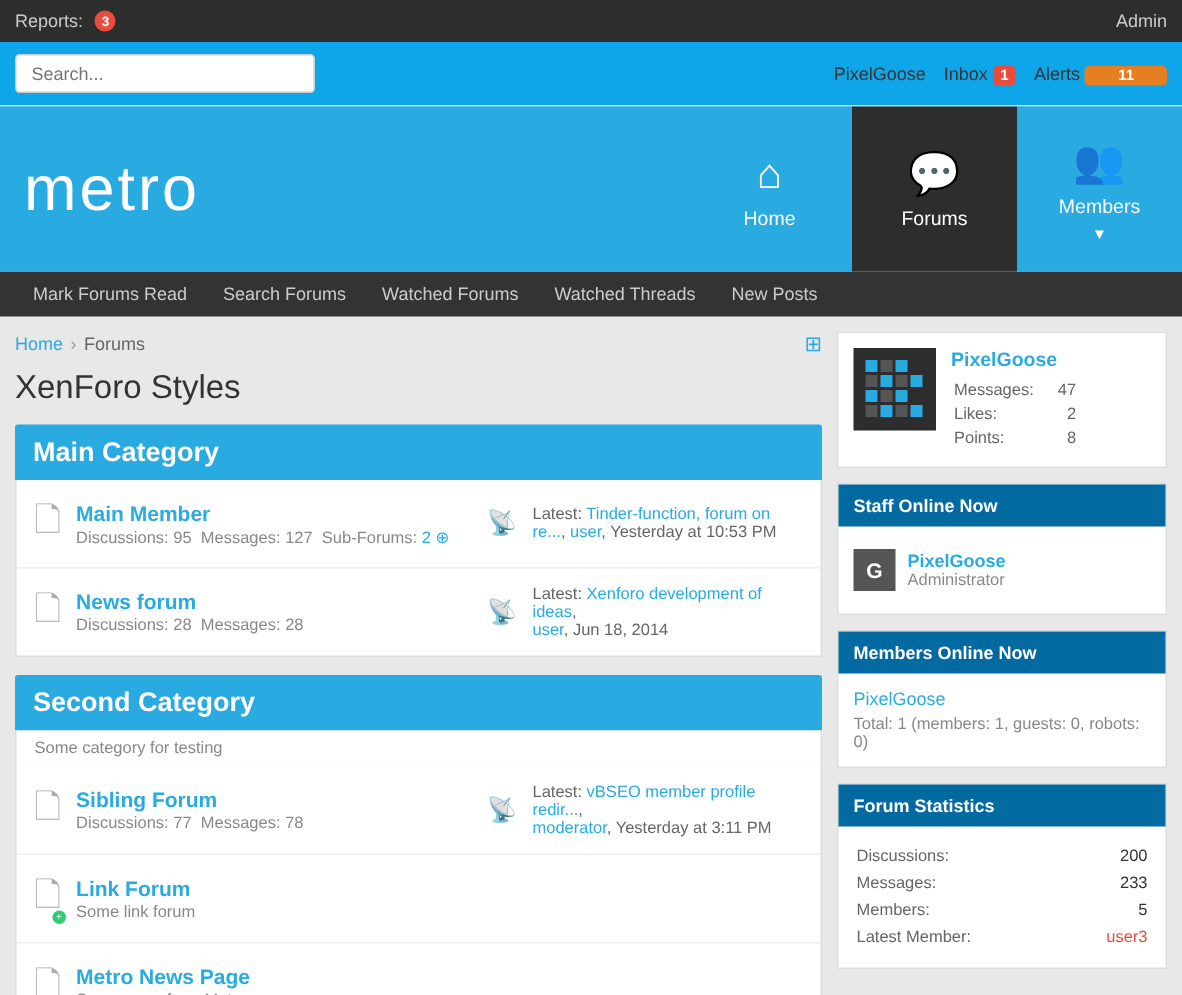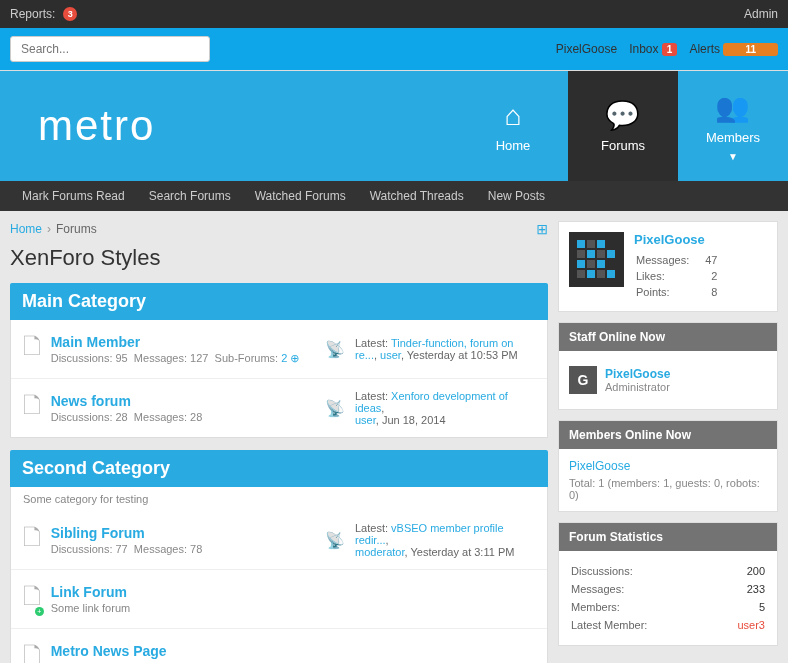--- a/index.html
+++ b/index.html
@@ -10,21 +10,21 @@
     .top-bar-left { display: flex; align-items: center; gap: 6px; font-size: 12px; }
     .top-bar-right { display: flex; align-items: center; gap: 10px; font-size: 12px; }
 
     
     .search-bar { background: #0ea5e9; padding: 8px 10px; display: flex; justify-content: space-between; align-items: center; border-bottom: 1px solid #ddd; }
     .search-bar input { width: 200px; padding: 5px 10px; border: 1px solid #ccc; border-radius: 3px; font-size: 12px; }
     .search-bar-right { display: flex; align-items: center; gap: 12px; font-size: 12px; }
 
     
     .hero { display: flex; height: 110px; }
-    .hero-brand { background: #29abe2; flex: 1; display: flex; align-items: center; padding: 20px 38px; }
+    .hero-brand { background: #29abe2; flex: 1; display: flex; align-items: center; padding: 20px 16px; }
     .hero-brand .logo { color: #fff; font-size: 42px; font-weight: 300; letter-spacing: 2px; }
     .hero-nav { display: flex; }
     .hero-nav-item { width: 110px; display: flex; flex-direction: column; align-items: center; justify-content: center; color: #fff; font-size: 13px; cursor: pointer; gap: 6px; }
     .hero-nav-item.home { background: #29abe2; }
     .hero-nav-item.forums { background: #2d2d2d; }
     .hero-nav-item.members { background: #29abe2; }
     .hero-nav-icon { font-size: 28px; }
     .hero-nav-item .arrow { font-size: 10px; }
 
     
@@ -53,21 +53,21 @@
     .forum-name { color: #29abe2; font-size: 14px; font-weight: bold; cursor: pointer; }
     .forum-stats { color: #888; font-size: 11px; margin-top: 2px; }
     .forum-stats a { color: #29abe2; text-decoration: none; }
     .forum-rss { color: #e67e22; font-size: 16px; flex-shrink: 0; }
     .forum-latest { font-size: 11px; color: #666; max-width: 180px; }
     .forum-latest a { color: #29abe2; text-decoration: none; }
     .category-desc { color: #888; font-size: 11px; padding: 6px 12px; background: #fff; border-left: 1px solid #ddd; border-right: 1px solid #ddd; }
 
     
     .sidebar-card { background: #fff; border: 1px solid #ddd; margin-bottom: 10px; }
-    .sidebar-card-header { background: #737373; color: #fff; padding: 7px 10px; font-size: 12px; font-weight: bold; }
+    .sidebar-card-header { background: #0369a1; color: #fff; padding: 7px 10px; font-size: 12px; font-weight: bold; }
     .sidebar-card-body { padding: 10px; }
     .user-block { display: flex; gap: 10px; align-items: flex-start; }
     .user-avatar { width: 55px; height: 55px; background: #2d2d2d; display: flex; align-items: center; justify-content: center; flex-shrink: 0; }
     .user-stats { font-size: 11px; color: #666; }
     .user-stats .username { color: #29abe2; font-size: 13px; font-weight: bold; display: block; margin-bottom: 4px; }
     .user-stats table td { padding: 1px 4px 1px 0; }
     .user-stats table td:last-child { text-align: right; padding-left: 10px; }
 
     .staff-item { display: flex; align-items: center; gap: 8px; padding: 5px 0; }
     .staff-avatar { width: 28px; height: 28px; background: #555; color: #fff; display: flex; align-items: center; justify-content: center; font-size: 14px; font-weight: bold; flex-shrink: 0; }

